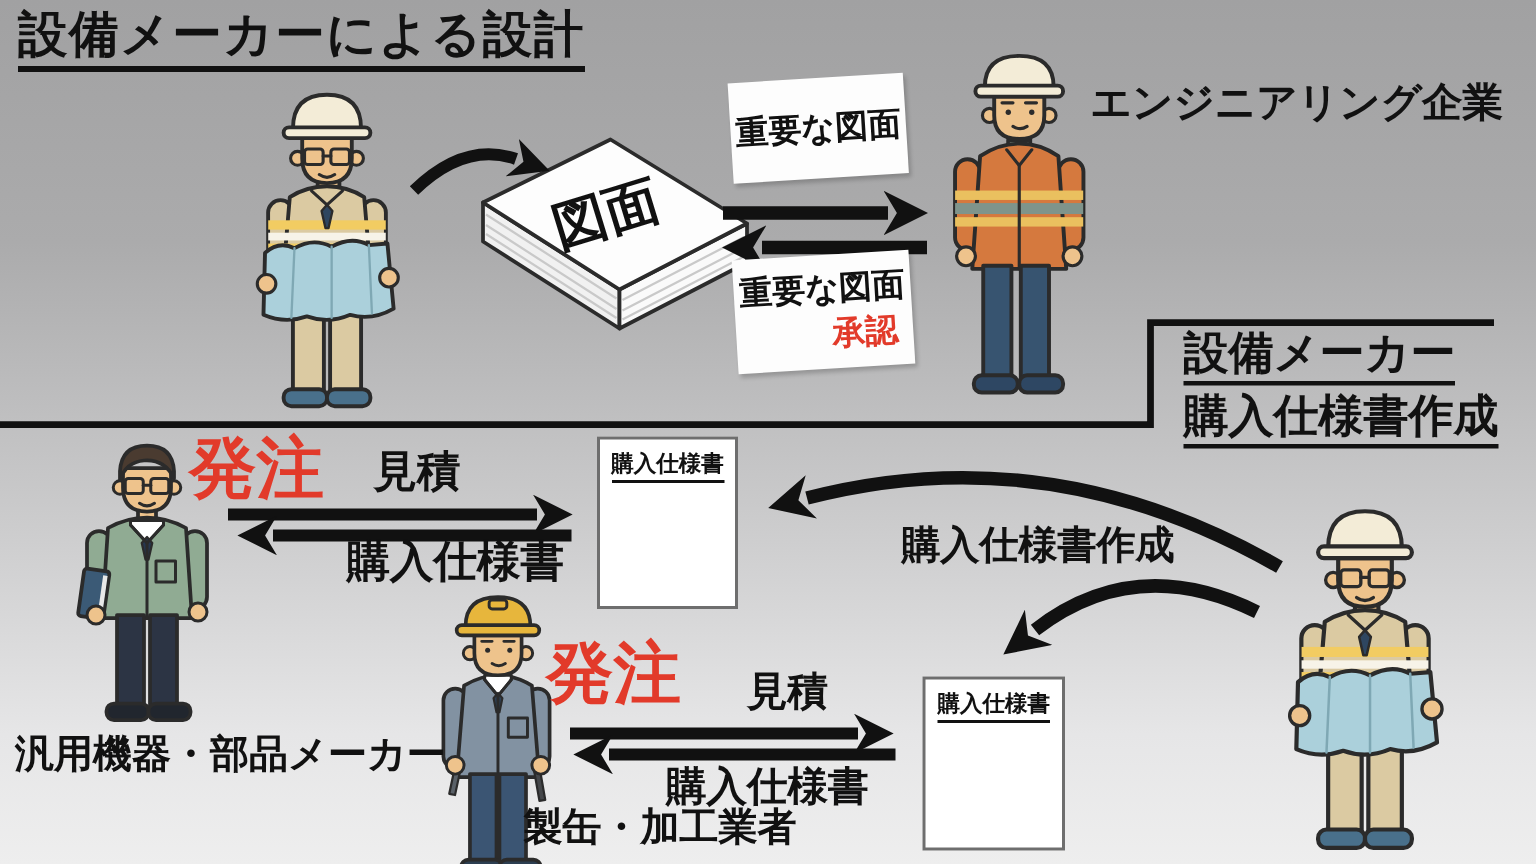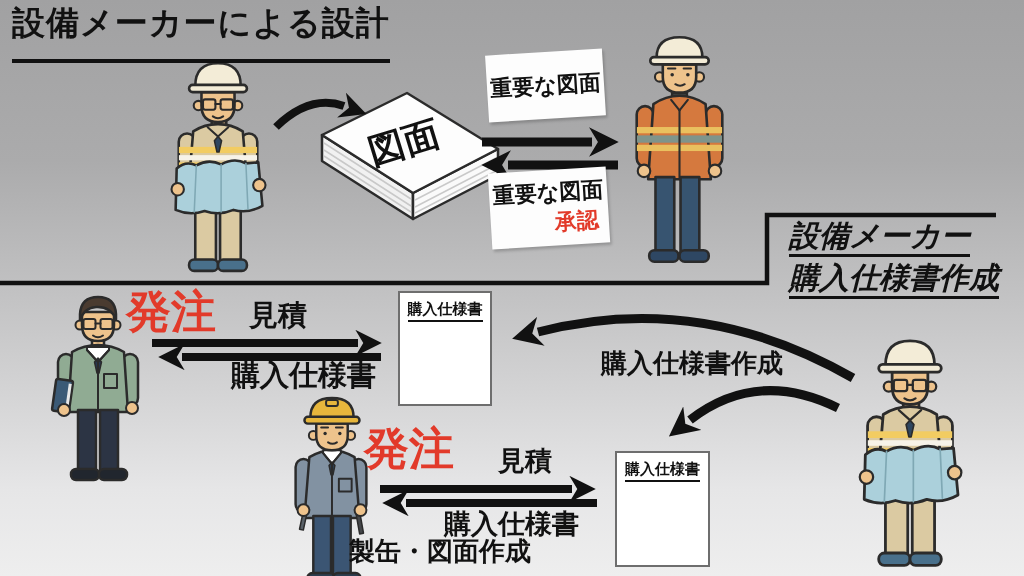--- a/index.html
+++ b/index.html
@@ -5,22 +5,22 @@
   html,body { margin:0; padding:0; background:#4c4c4c; }
   .stage {
     position:relative; width:1024px; height:576px; overflow:hidden;
     font-family:"Liberation Sans","DejaVu Sans",sans-serif; color:#111;
     background:linear-gradient(180deg,#a1a1a2 0%,#ababac 28%,#c9c9ca 58%,#e6e6e7 85%,#eeeeee 100%);
   }
   svg.layer { position:absolute; left:0; top:0; width:1024px; height:576px; }
   .fig { position:absolute; }
   .t { position:absolute; font-weight:800; white-space:nowrap; line-height:1.12; color:#111; }
   .red { color:#e23a2a; }
-  .ul  { border-bottom:4px solid #111; padding-bottom:18px; }
-  .ul2 { border-bottom:3.5px solid #111; padding-bottom:2px;font-style:italic; }
+  .ul  { border-bottom:4px solid #111; padding-bottom:3px; }
+  .ul2 { border-bottom:3.5px solid #111; padding-bottom:2px; }
   .card {
     position:absolute; background:#fdfdfd; box-shadow:1.5px 2.5px 3px rgba(0,0,0,.20);
     display:flex; flex-direction:column; justify-content:center; text-align:center;
     font-weight:800; font-size:22px;
   }
   .card1 { left:487px; top:52px; width:117px; height:67px; transform:rotate(-3.5deg); }
   .card2 { left:490px; top:170px; width:118px; height:76px; transform:rotate(-3.5deg); }
   .card2 .approve { text-align:right; padding-right:10px; }
   .doc { position:absolute; background:#ffffff; border:2.5px solid #6e6e6e; text-align:center; }
   .doc1 { left:398px; top:291px; width:90px; height:111px; }
@@ -240,32 +240,34 @@
     <span class="dt">購入仕様書</span>
   </div>
 
   <div class="t" style="left:12px;top:5px;font-size:33px;letter-spacing:1px">
     <span class="ul">設備メーカーによる設計</span>
   </div>
 
 
   <div class="t stack-label">図面</div>
 
+  <div class="t" style="left:727px;top:53px;font-size:27px">エンジニアリング企業</div>
 
   <div class="t" style="left:789px;top:219px;font-size:30px">
     <span class="ul2">設備メーカー</span>
   </div>
   <div class="t" style="left:789px;top:261px;font-size:30px">
     <span class="ul2">購入仕様書作成</span>
   </div>
 
   <div class="t red" style="left:126px;top:287px;font-size:45px">発注</div>
   <div class="t" style="left:249px;top:299px;font-size:29px">見積</div>
   <div class="t" style="left:231px;top:359px;font-size:29px">購入仕様書</div>
+  <div class="t" style="left:10px;top:488px;font-size:26px">汎用機器・部品メーカー</div>
 
   <div class="t" style="left:601px;top:349px;font-size:26px">購入仕様書作成</div>
 
   <div class="t red" style="left:364px;top:424px;font-size:45px">発注</div>
   <div class="t" style="left:498px;top:446px;font-size:27px">見積</div>
   <div class="t" style="left:444px;top:509px;font-size:27px">購入仕様書</div>
-  <div class="t" style="left:349px;top:537px;font-size:26px">製缶・図面作成</div>
+  <div class="t" style="left:349px;top:537px;font-size:26px">製缶・加工業者</div>
 
 </div>
 
 </body></html>

